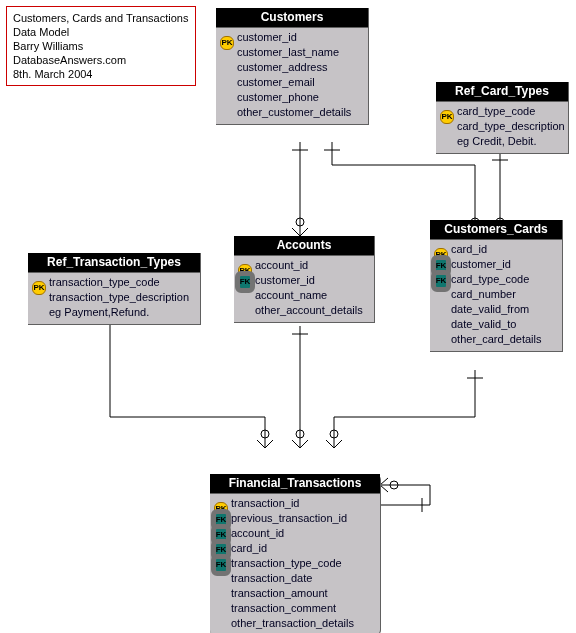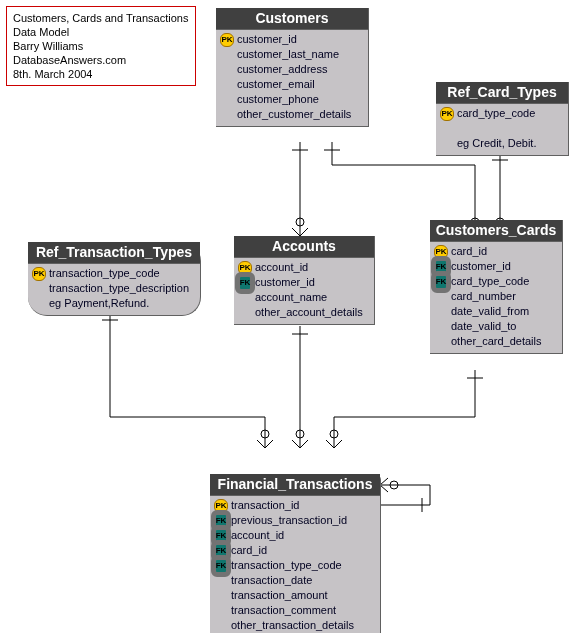--- a/index.html
+++ b/index.html
@@ -26,45 +26,45 @@
     line-height: 14px;
     color: #000000;
   }
   .entity {
     position: absolute;
     background: #c6c3c6;
     border-right: 1px solid #606060;
     border-bottom: 1px solid #606060;
   }
   .entity-header {
-    background: #404040;
+    background: #000000;
     color: #ffffff;
     font-weight: bold;
     text-align: center;
     padding: 2px 4px 3px 4px;
     border-bottom: 1px solid #606060;
-    font-size: 14px;
+    font-size: 12px;
   }
   .entity-body {
     padding: 2px 4px 4px 4px;
   }
   .row {
     display: flex;
     align-items: center;
     height: 15px;
     line-height: 15px;
     white-space: nowrap;
   }
   .key {
     width: 14px;
     height: 24px;
     flex: 0 0 14px;
     margin-right: 3px;
     display: inline-flex;
-    align-items: center;
+    align-items: flex-end;
     justify-content: center;
   }
   .key span {
     display: inline-block;
     width: 13px;
     height: 12px;
     border-radius: 6px;
     font-size: 8px;
     line-height: 12px;
     text-align: center;
@@ -174,29 +174,30 @@
     <div class="entity-header">Ref_Card_Types</div>
     <div class="entity-body">
         <div class="row">
           <span class="key pk">
             <span>PK</span>
           </span>
           <span class="col">card_type_code</span>
         </div>
         <div class="row">
           <span class="key"></span>
+          <span class="col">card_type_description</span>
         </div>
         <div class="row">
           <span class="key"></span>
           <span class="col">eg Credit, Debit.</span>
         </div>
       </div>
   </div>
 
-  <div class="entity" style="left:28px; top:242px; width:172px;border-radius:19px;">
+  <div class="entity" style="left:28px; top:253px; width:172px;">
     <div class="entity-header">Ref_Transaction_Types</div>
     <div class="entity-body">
         <div class="row">
           <span class="key pk">
             <span>PK</span>
           </span>
           <span class="col">transaction_type_code</span>
         </div>
         <div class="row">
           <span class="key"></span>

